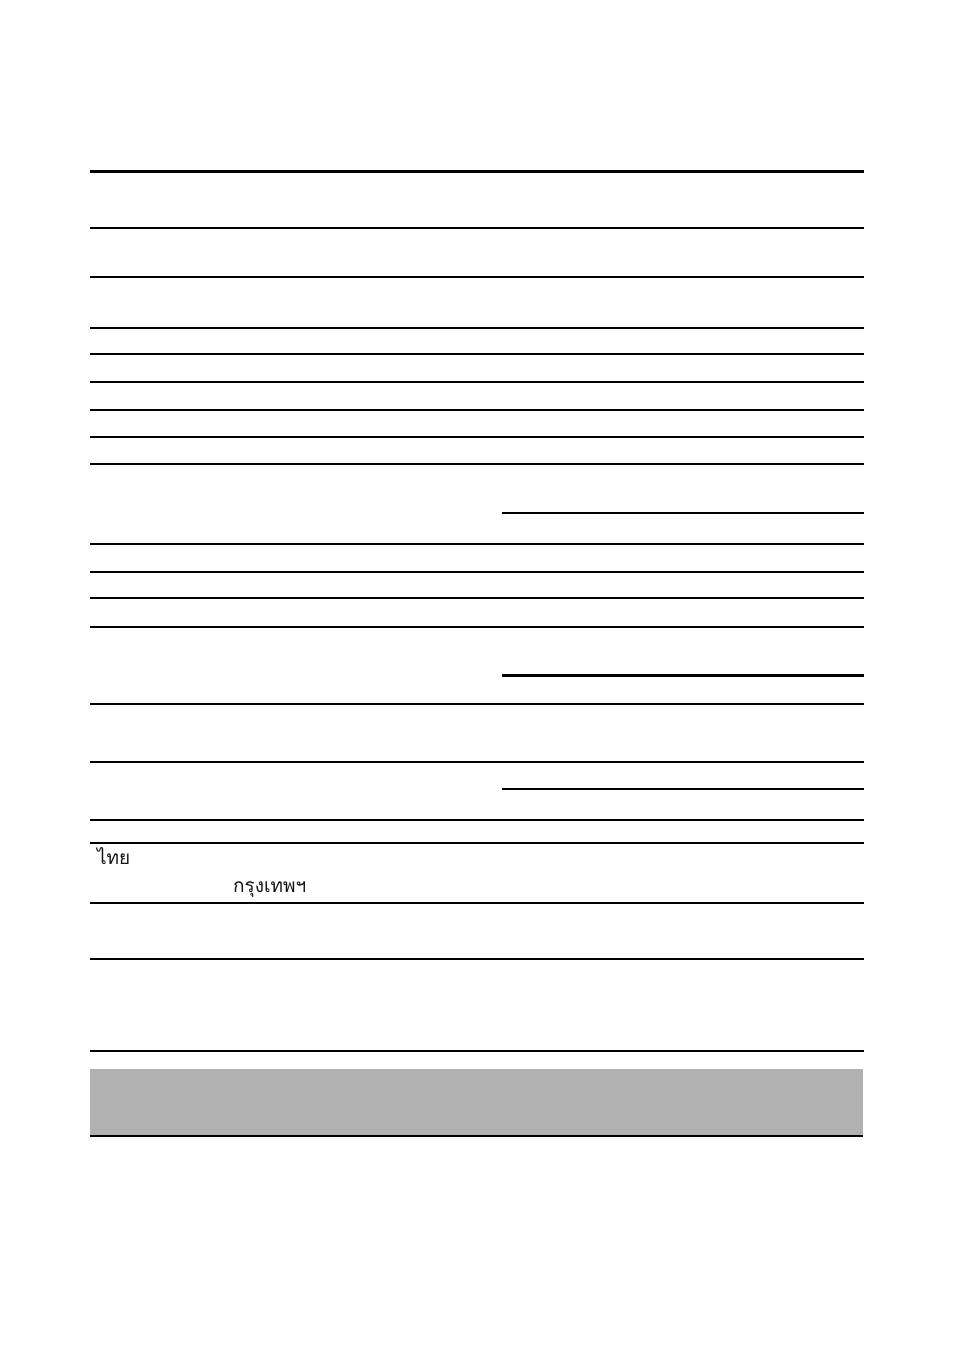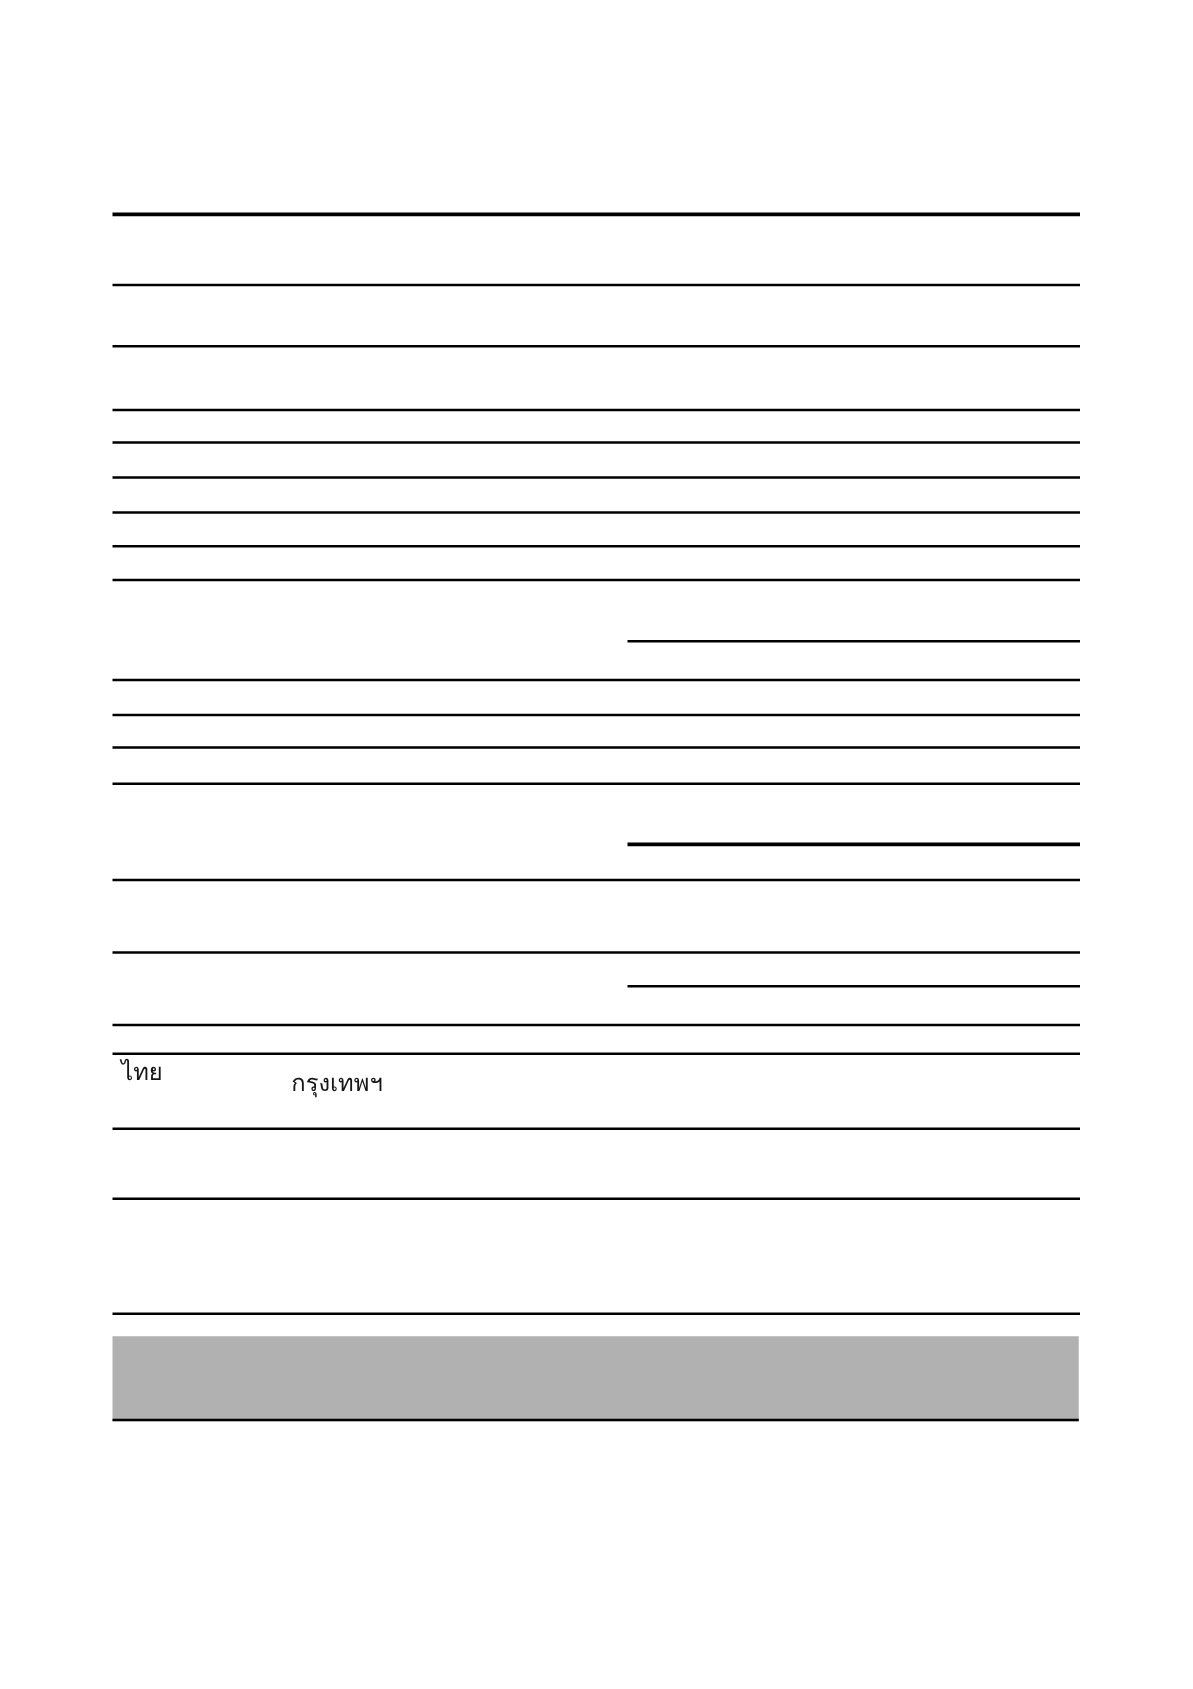--- a/index.html
+++ b/index.html
@@ -26,21 +26,21 @@
     font-size: 19px;
     line-height: 1.1;
     white-space: nowrap;
   }
   .label-thai {
     left: 97px;
     top: 849px;
   }
   .label-bangkok {
     left: 233px;
-    top: 858px;
+    top: 877px;
   }
   .gray-bar {
     position: absolute;
     left: 90px;
     top: 1069px;
     width: 773px;
     height: 66px;
     background: #b1b1b1;
     border-bottom: 2px solid #000000;
   }

